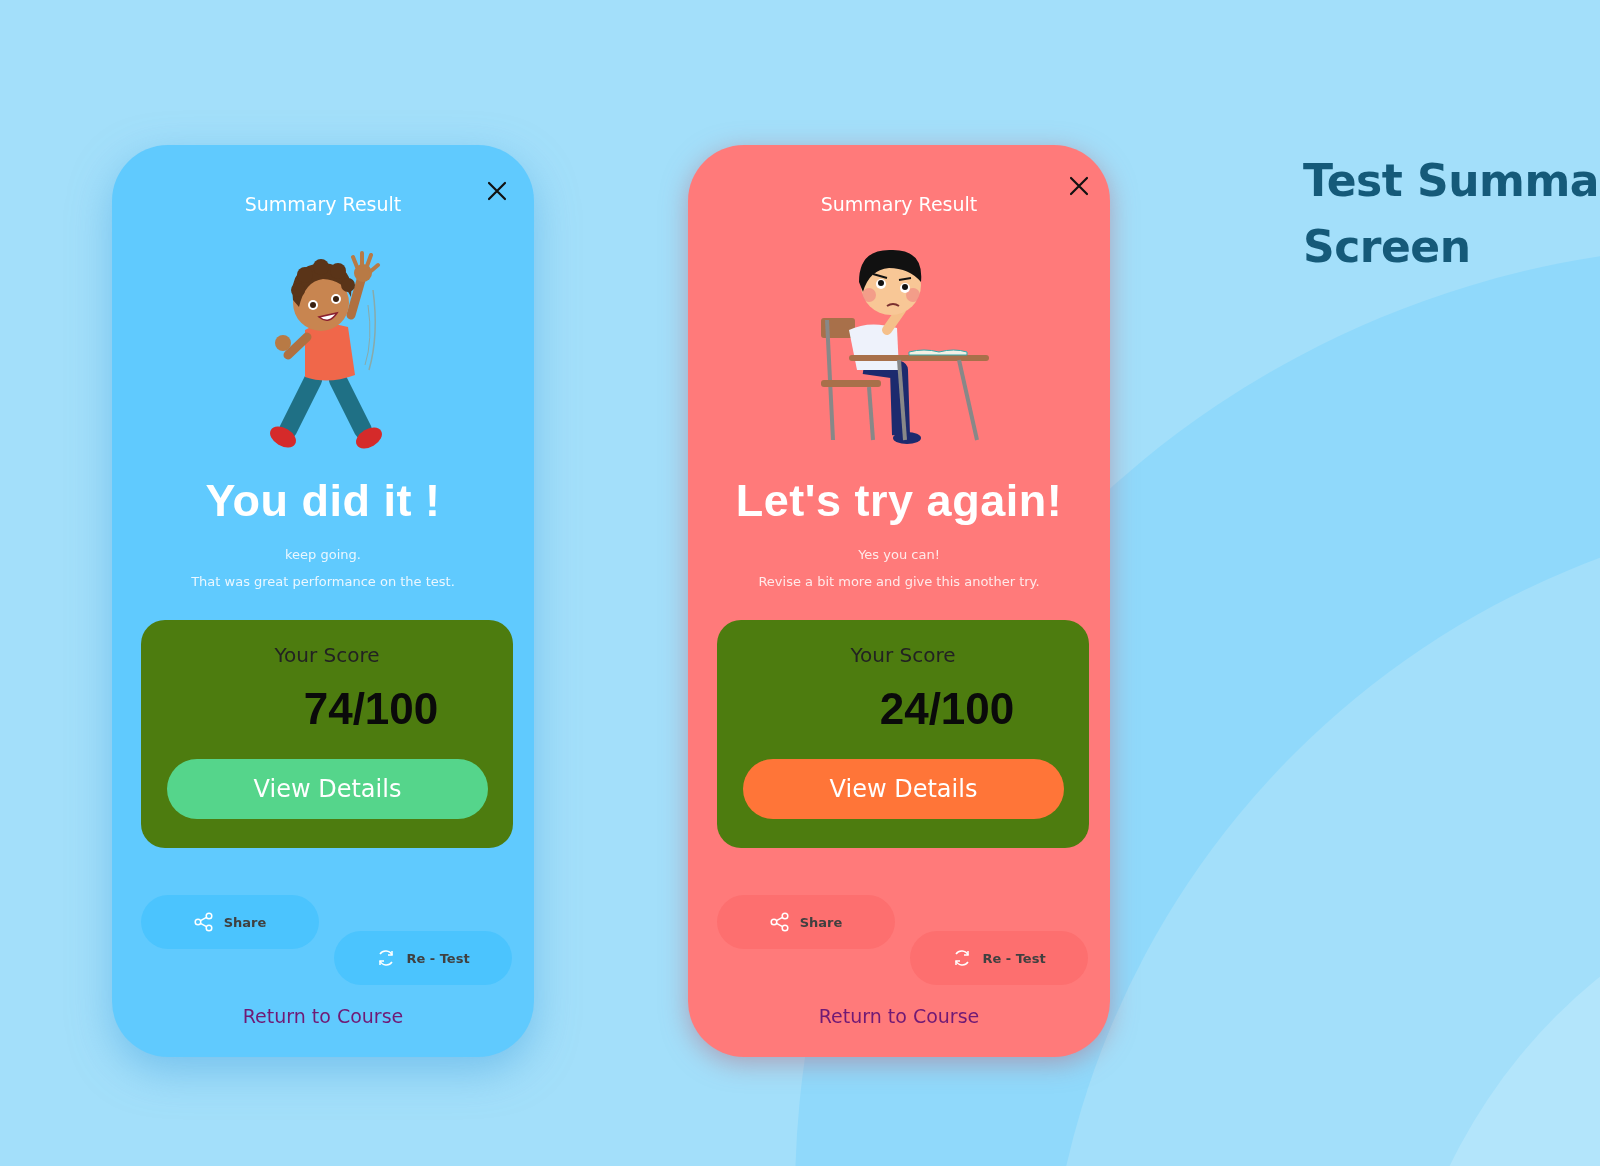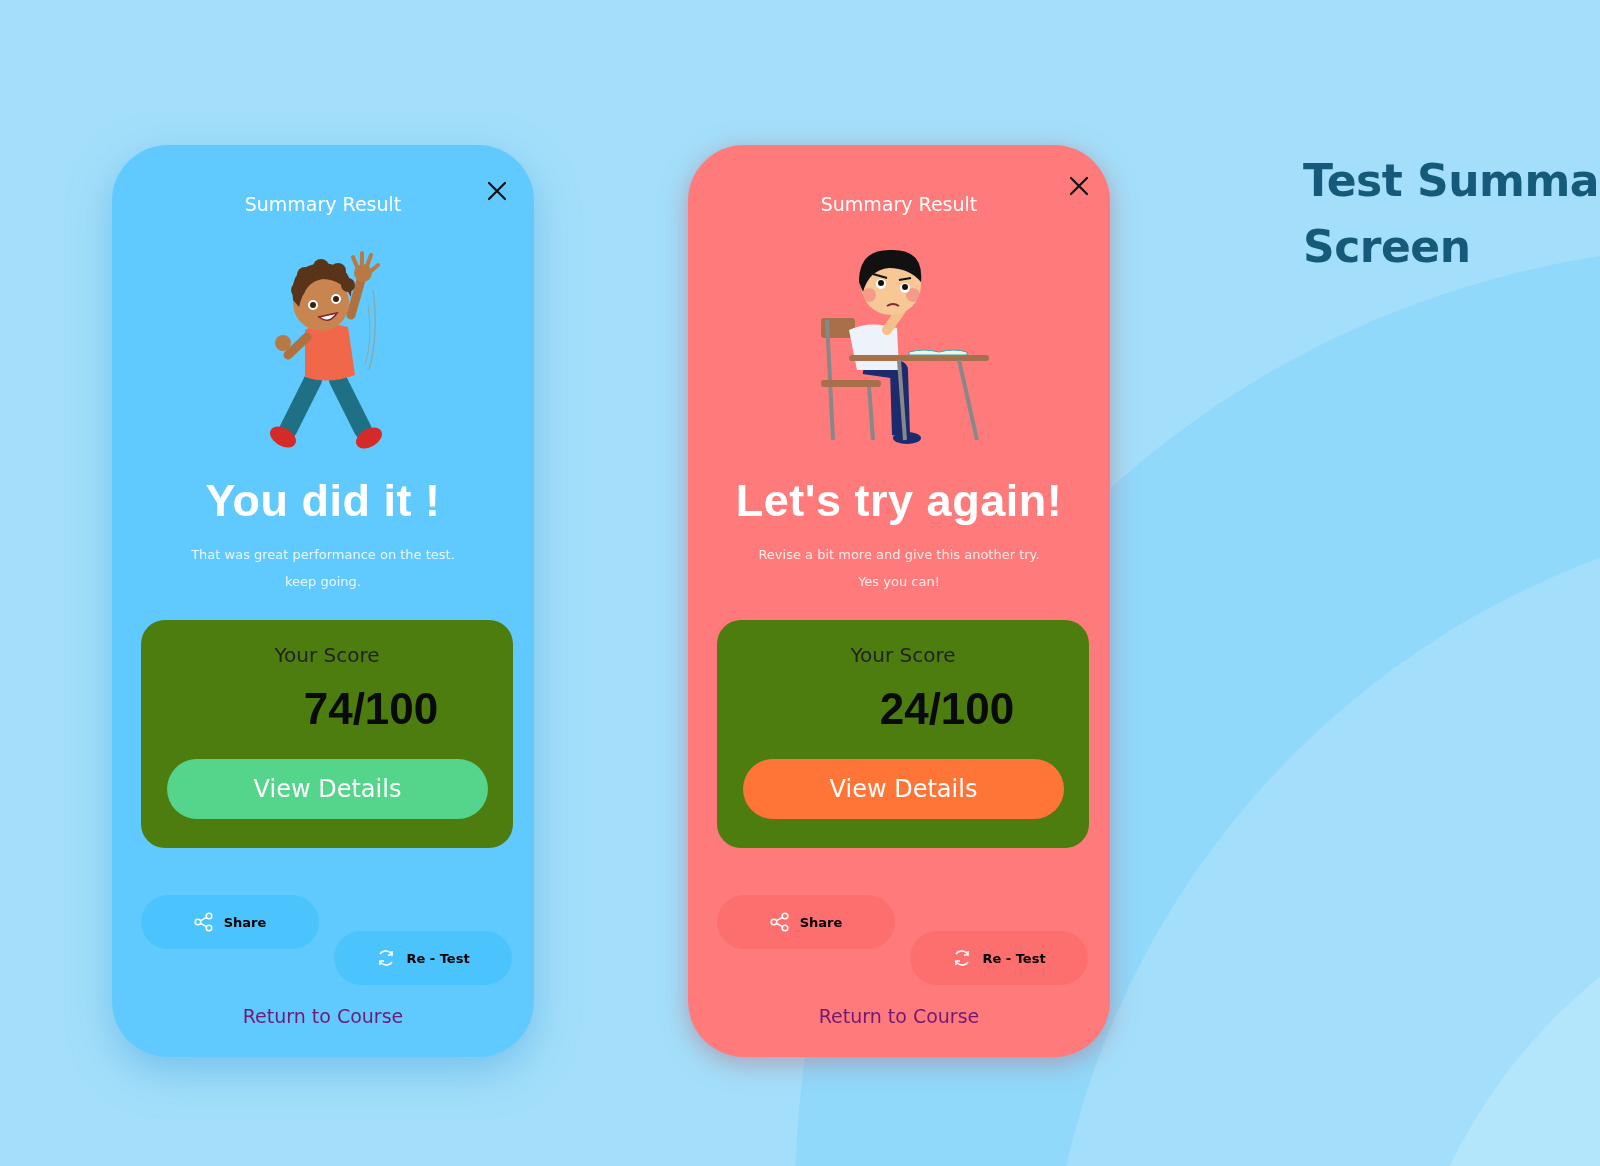--- a/index.html
+++ b/index.html
@@ -72,21 +72,21 @@
       position: absolute; left: 26px; top: 139px; width: 321px; height: 60px;
       border-radius: 30px; border: none; color: #fff; cursor: pointer;
       font-family: "DejaVu Sans", sans-serif; font-size: 24px;
     }
     .success .view-btn { background: #55d58b; }
     .fail .view-btn { background: #ff7538; }
 
     .action-btn {
       position: absolute; top: 750px; width: 178px; height: 54px; border-radius: 27px;
       display: flex; align-items: center; justify-content: center; gap: 10px;
-      color: #000000; font-family: "DejaVu Sans", sans-serif; font-size: 13px; font-weight: bold;
+      color: #404040; font-family: "DejaVu Sans", sans-serif; font-size: 13px; font-weight: bold;
       cursor: pointer;
     }
     .action-btn.share { left: 29px; }
     .action-btn.retest { left: 222px; margin-top: 36px; }
     .success .action-btn { background: #4bc4fe; }
     .fail .action-btn { background: #fd6f6f; }
     .action-btn svg { display: block; }
 
     .return-link {
       position: absolute; top: 860px; left: 0; width: 100%; text-align: center;
@@ -147,22 +147,22 @@
         <circle cx="70" cy="60" r="3" fill="#3a2010"></circle>
       <circle cx="93" cy="54" r="5" fill="#fff"></circle>
         <circle cx="93" cy="54" r="3" fill="#3a2010"></circle>
 
       <path d="M76 72 Q86 80 94 68 Z" fill="#fff" stroke="#8a2030" stroke-width="1.5"></path>
     </svg>
   </div>
 
   <div class="headline">You did it !</div>
   <div class="subtext">
+    <div>keep going.</div>
     <div>That was great performance on the test.</div>
-    <div>keep going.</div>
   </div>
 
   <div class="score-card">
     <div class="score-label">Your Score</div>
     <div class="score-value">74/100</div>
     <button class="view-btn">View Details</button>
   </div>
 
   <div class="action-btn share">
     <svg width="20" height="20" viewBox="0 0 20 20">
@@ -223,22 +223,22 @@
         <circle cx="72" cy="43" r="3" fill="#111"></circle>
       <circle cx="96" cy="48" r="5" fill="#fff"></circle>
         <circle cx="96" cy="47" r="3" fill="#111"></circle>
       <path d="M64 34 L78 38 M90 40 L102 38" stroke="#111" stroke-width="2"></path>
       <path d="M78 66 Q84 62 90 66" stroke="#7a3030" stroke-width="2" fill="none"></path>
     </svg>
   </div>
 
   <div class="headline">Let's try again!</div>
   <div class="subtext">
+    <div>Yes you can!</div>
     <div>Revise a bit more and give this another try.</div>
-    <div>Yes you can!</div>
   </div>
 
   <div class="score-card">
     <div class="score-label">Your Score</div>
     <div class="score-value">24/100</div>
     <button class="view-btn">View Details</button>
   </div>
 
   <div class="action-btn share">
     <svg width="20" height="20" viewBox="0 0 20 20">

